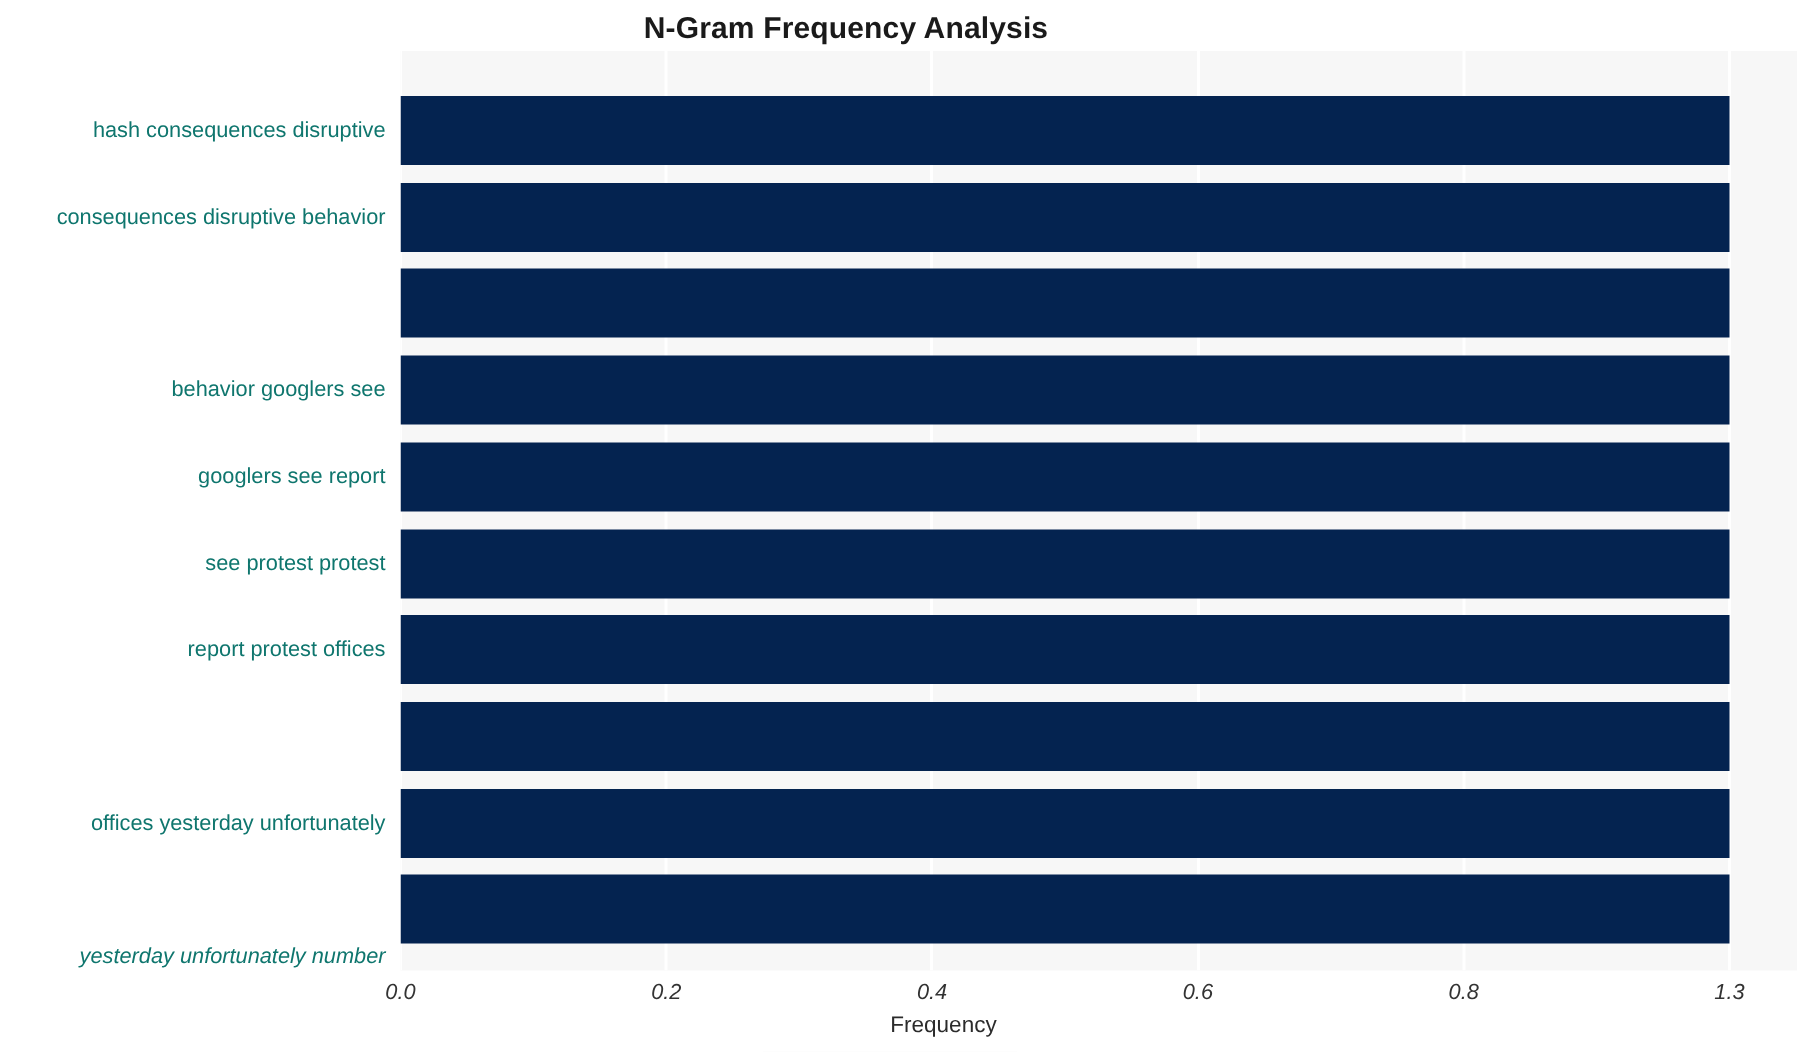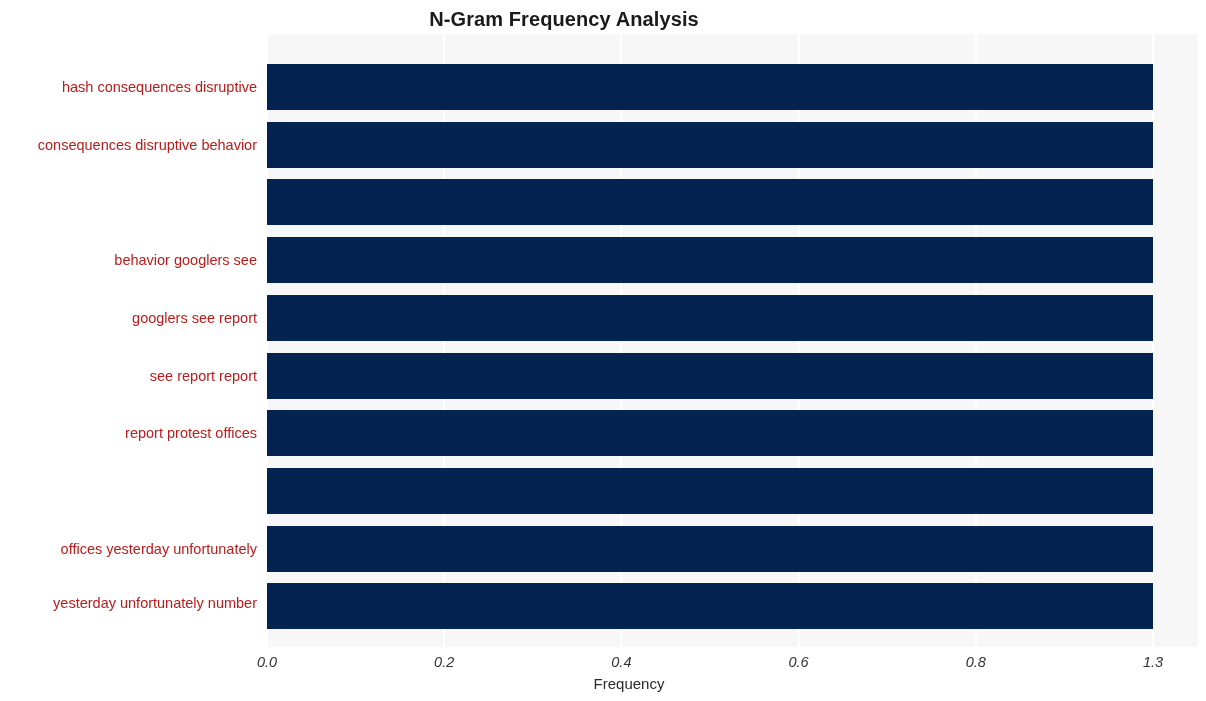--- a/index.html
+++ b/index.html
@@ -76,21 +76,21 @@
     background: #042350;
   }
 
   
   .ytick {
     position: absolute;
     right: 0;
     width: 255px;
     text-align: right;
     font-size: 14.5px;
-    color: #b91c1c;
+    color: #0f766e;
     line-height: 18px;
     white-space: nowrap;
   }
   #y-axis-ticks {
     position: absolute;
     left: 0;
     top: 34px;
     width: 257px;
     height: 613px;
   }
@@ -180,24 +180,24 @@
           <div class="bar" style="width: 886px; background: rgb(4, 35, 80);"></div>
         </div>
       </div>
   </div>
 
   <div id="y-axis-ticks">
       <div class="ytick" style="top: 44px;">hash consequences disruptive</div>
       <div class="ytick" style="top: 101.7px;">consequences disruptive behavior</div>
       <div class="ytick" style="top: 274.8px;">googlers see report</div>
       <div class="ytick" style="top: 217.1px;">behavior googlers see</div>
-      <div class="ytick" style="top: 332.5px;">see report report</div>
+      <div class="ytick" style="top: 332.5px;">see protest protest</div>
       <div class="ytick" style="top: 390.2px;">report protest offices</div>
       <div class="ytick" style="top: 505.6px;">offices yesterday unfortunately</div>
-      <div class="ytick" style="top: 560px;">yesterday unfortunately number</div>
+      <div class="ytick" style="top: 595px; font-style: italic;">yesterday unfortunately number</div>
     </div>
 
   <div id="x-axis-ticks">
       <div class="xtick" style="left: 267px;">0.0</div>
       <div class="xtick" style="left: 444.2px;">0.2</div>
       <div class="xtick" style="left: 621.4px;">0.4</div>
       <div class="xtick" style="left: 798.6px;">0.6</div>
       <div class="xtick" style="left: 975.8px;">0.8</div>
       <div class="xtick" style="left: 1153px;">1.3</div>
     </div>

